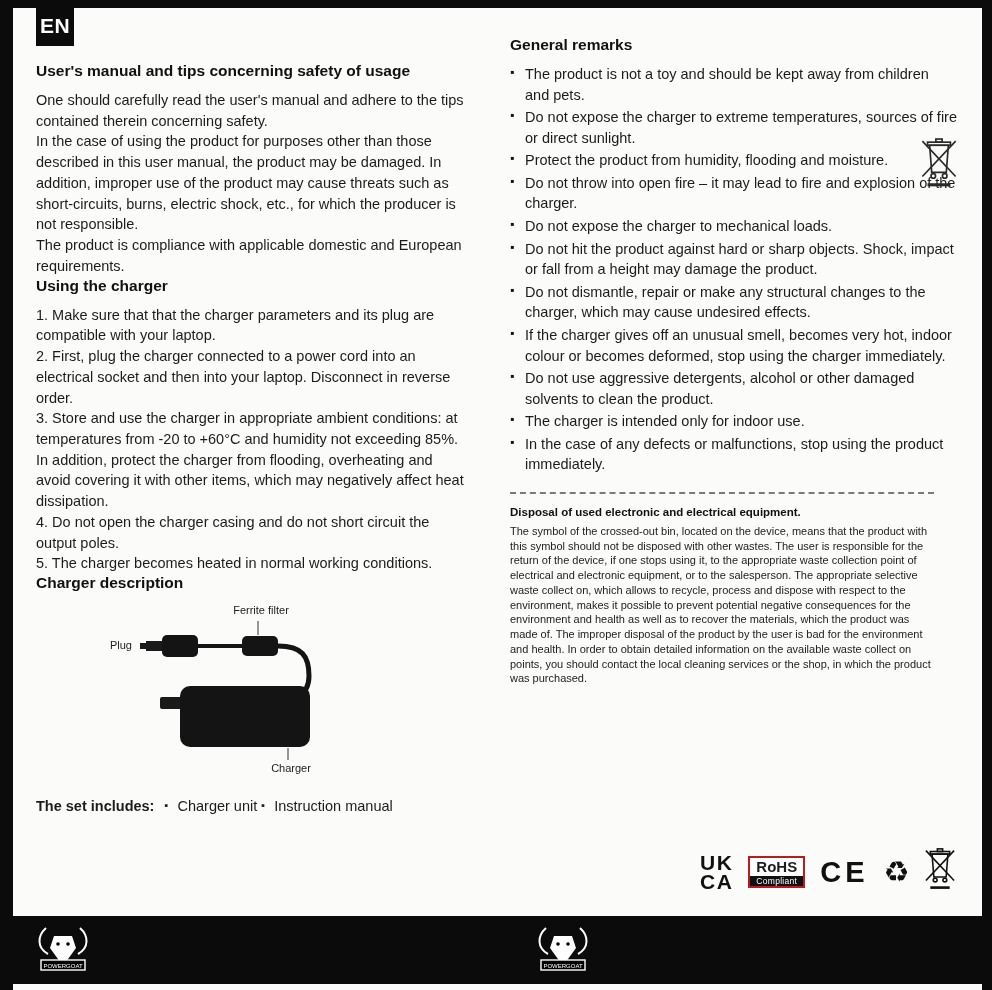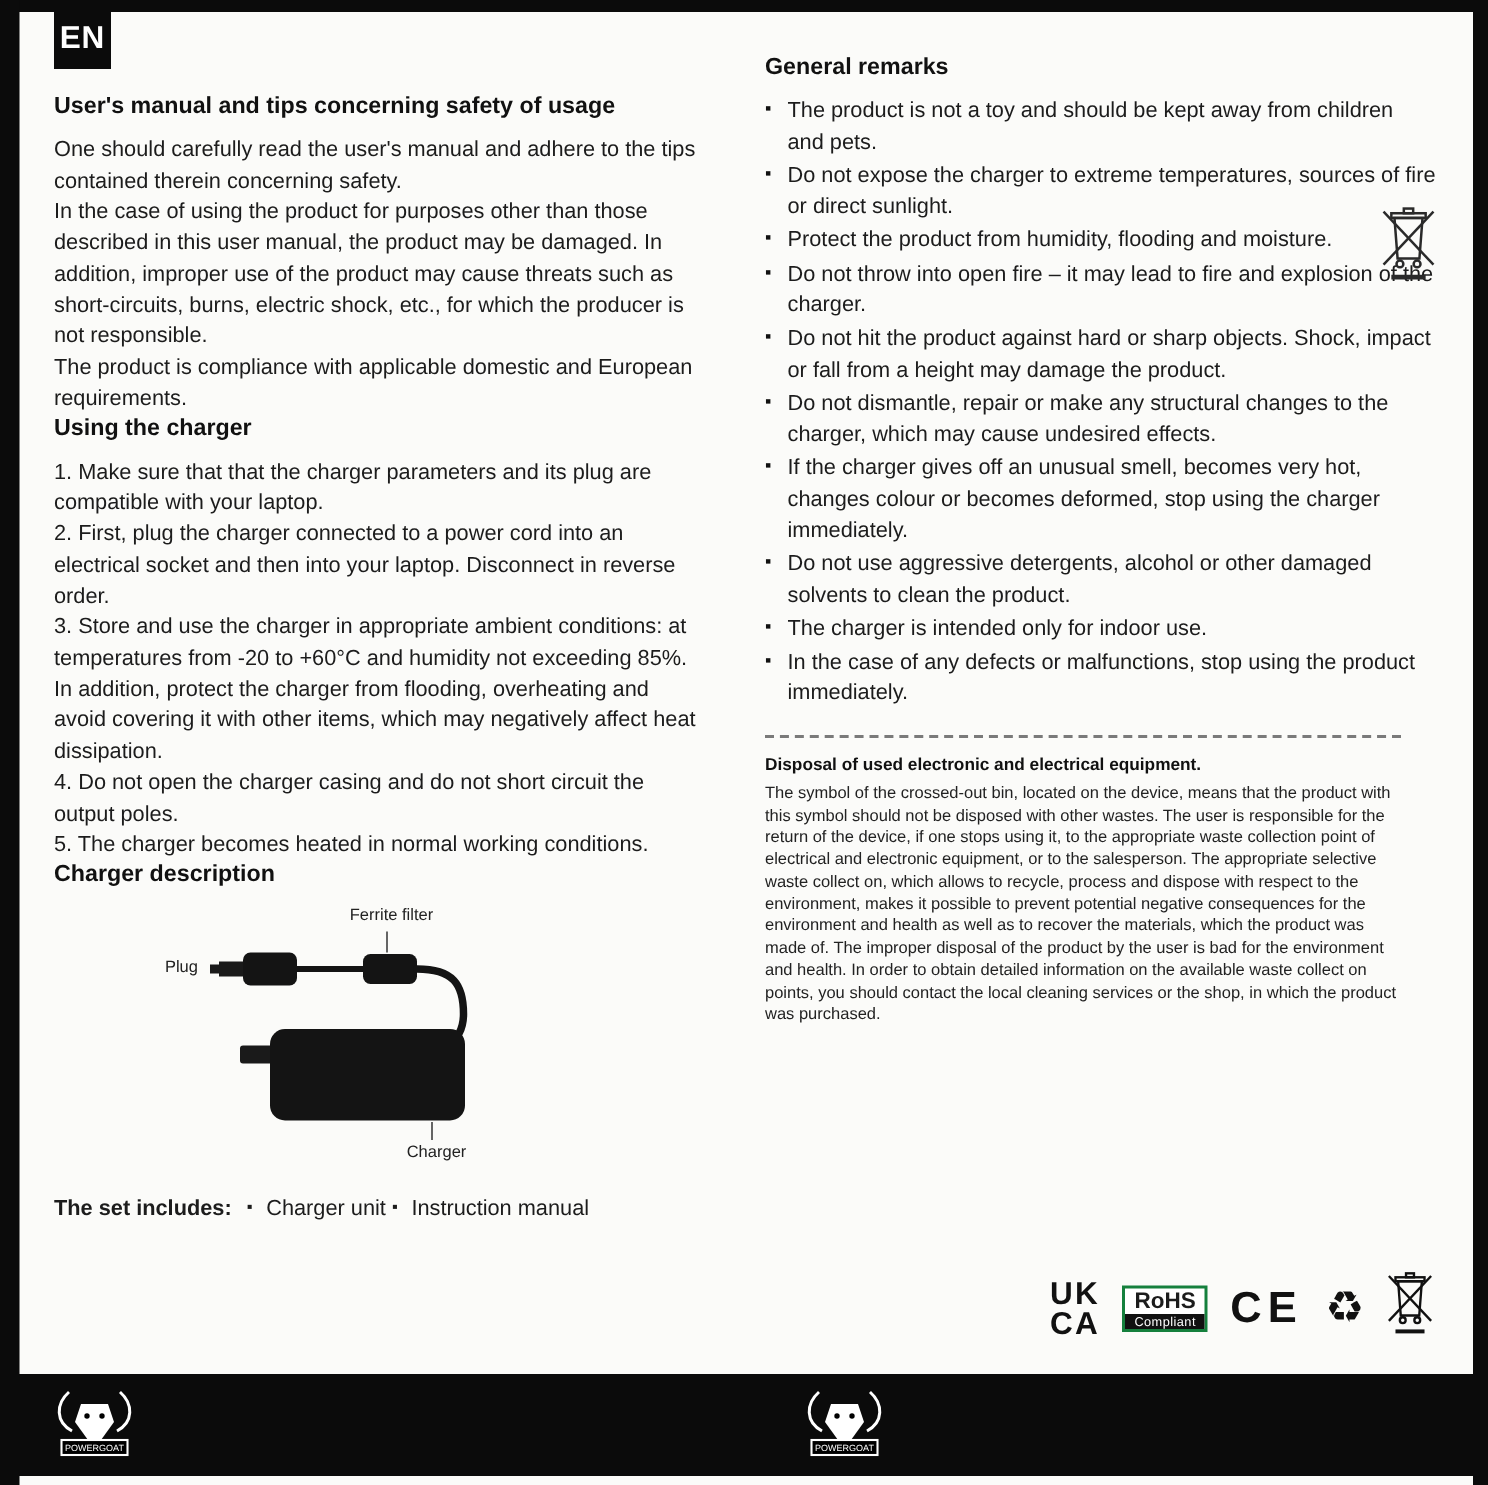--- a/index.html
+++ b/index.html
@@ -53,21 +53,21 @@
   .inc-item { position:relative; padding-left:13px; margin-right:4px; }
   .inc-item::before { content:"▪"; position:absolute; left:0; top:1px; font-size:11px; }
 
   .divider { border:none; border-top:2px dashed #7a7a7a; margin:17px 0 12px; width:424px; }
   .small-head { font-size:11.5px; font-weight:700; margin:0 0 6px; color:#111; }
   .small-body { font-size:11px; line-height:1.34; margin:0; color:#222; width:424px; }
 
   
   .marks { position:absolute; left:700px; top:848px; display:flex; align-items:center; gap:15px; }
   .ukca { font-weight:700; font-size:21px; line-height:0.92; letter-spacing:1.5px; color:#111; }
-  .rohs { border:2px solid #15803d; text-align:center; background:#fff; }
+  .rohs { border:2px solid #b91c1c; text-align:center; background:#fff; }
   .rohs-title { font-weight:700; font-size:15px; padding:0 6px; line-height:1.15; }
   .rohs-sub { background:#111; color:#fff; font-size:8.5px; padding:0 4px; letter-spacing:0.3px;text-align:center; }
   .ce { font-size:29px; font-weight:600; letter-spacing:4px; color:#111; }
   .recycle { font-size:29px; line-height:1; color:#111; }
 
   .weee-top { position:absolute; left:920px; top:138px; }
 
   
   .goat { position:absolute; top:924px; }
   .goat-1 { left:34px; }
@@ -137,23 +137,24 @@
   </div>
 
   <div class="col col-right">
     <h2 class="sec">General remarks</h2>
     <ul class="bullets">
 
     <li>The product is not a toy and should be kept away from children and pets.</li>
         <li>Do not expose the charger to extreme temperatures, sources of fire or direct sunlight.</li>
         <li>Protect the product from humidity, flooding and moisture.</li>
         <li>Do not throw into open fire – it may lead to fire and explosion of the charger.</li>
+        <li>Do not expose the charger to mechanical loads.</li>
         <li>Do not hit the product against hard or sharp objects. Shock, impact or fall from a height may damage the product.</li>
         <li>Do not dismantle, repair or make any structural changes to the charger, which may cause undesired effects.</li>
-        <li>If the charger gives off an unusual smell, becomes very hot, changes colour or becomes deformed, stop using the charger immediately.</li>
+        <li>If the charger gives off an unusual smell, becomes very hot, indoor colour or becomes deformed, stop using the charger immediately.</li>
         <li>Do not use aggressive detergents, alcohol or other damaged solvents to clean the product.</li>
         <li>The charger is intended only for indoor use.</li>
         <li>In the case of any defects or malfunctions, stop using the product immediately.</li>
       </ul>
 
     <hr class="divider">
 
     <p class="small-head">Disposal of used electronic and electrical equipment.</p>
     <p class="small-body">The symbol of the crossed-out bin, located on the device, means that the product with this symbol should not be disposed with other wastes. The user is responsible for the return of the device, if one stops using it, to the appropriate waste collection point of electrical and electronic equipment, or to the salesperson. The appropriate selective waste collect on, which allows to recycle, process and dispose with respect to the environment, makes it possible to prevent potential negative consequences for the environment and health as well as to recover the materials, which the product was made of. The improper disposal of the product by the user is bad for the environment and health. In order to obtain detailed information on the available waste collect on points, you should contact the local cleaning services or the shop, in which the product was purchased.</p>
   </div>

